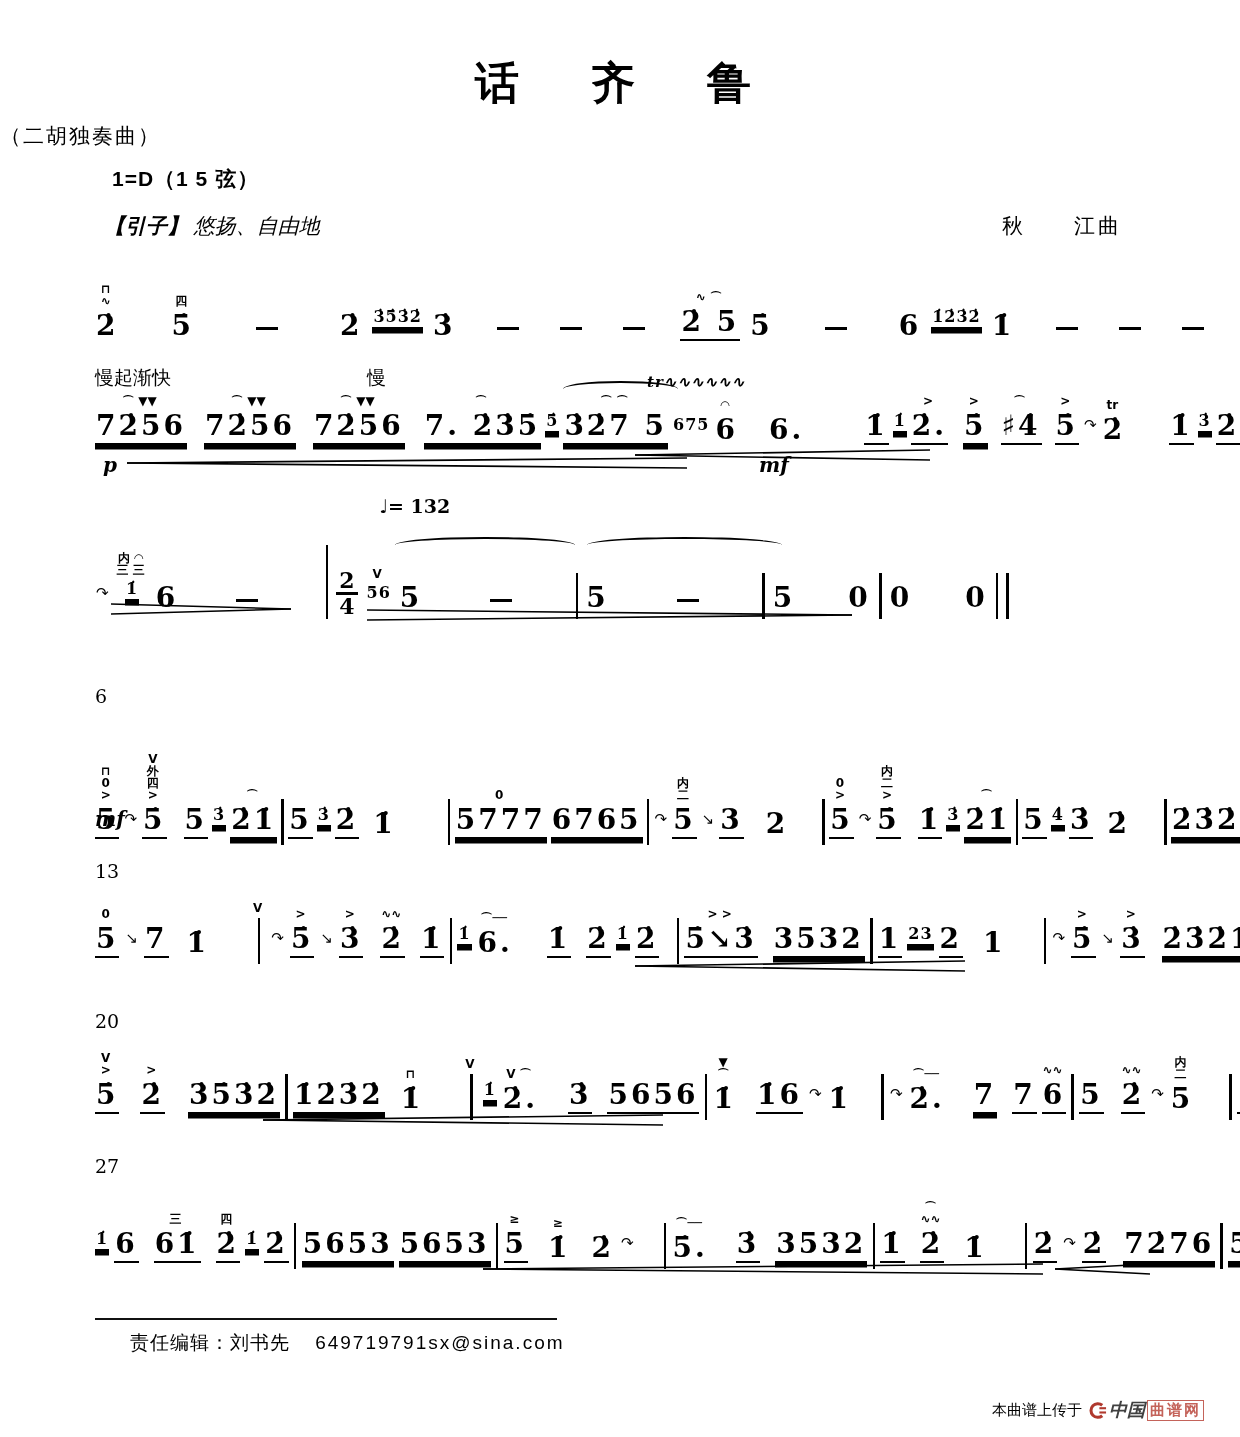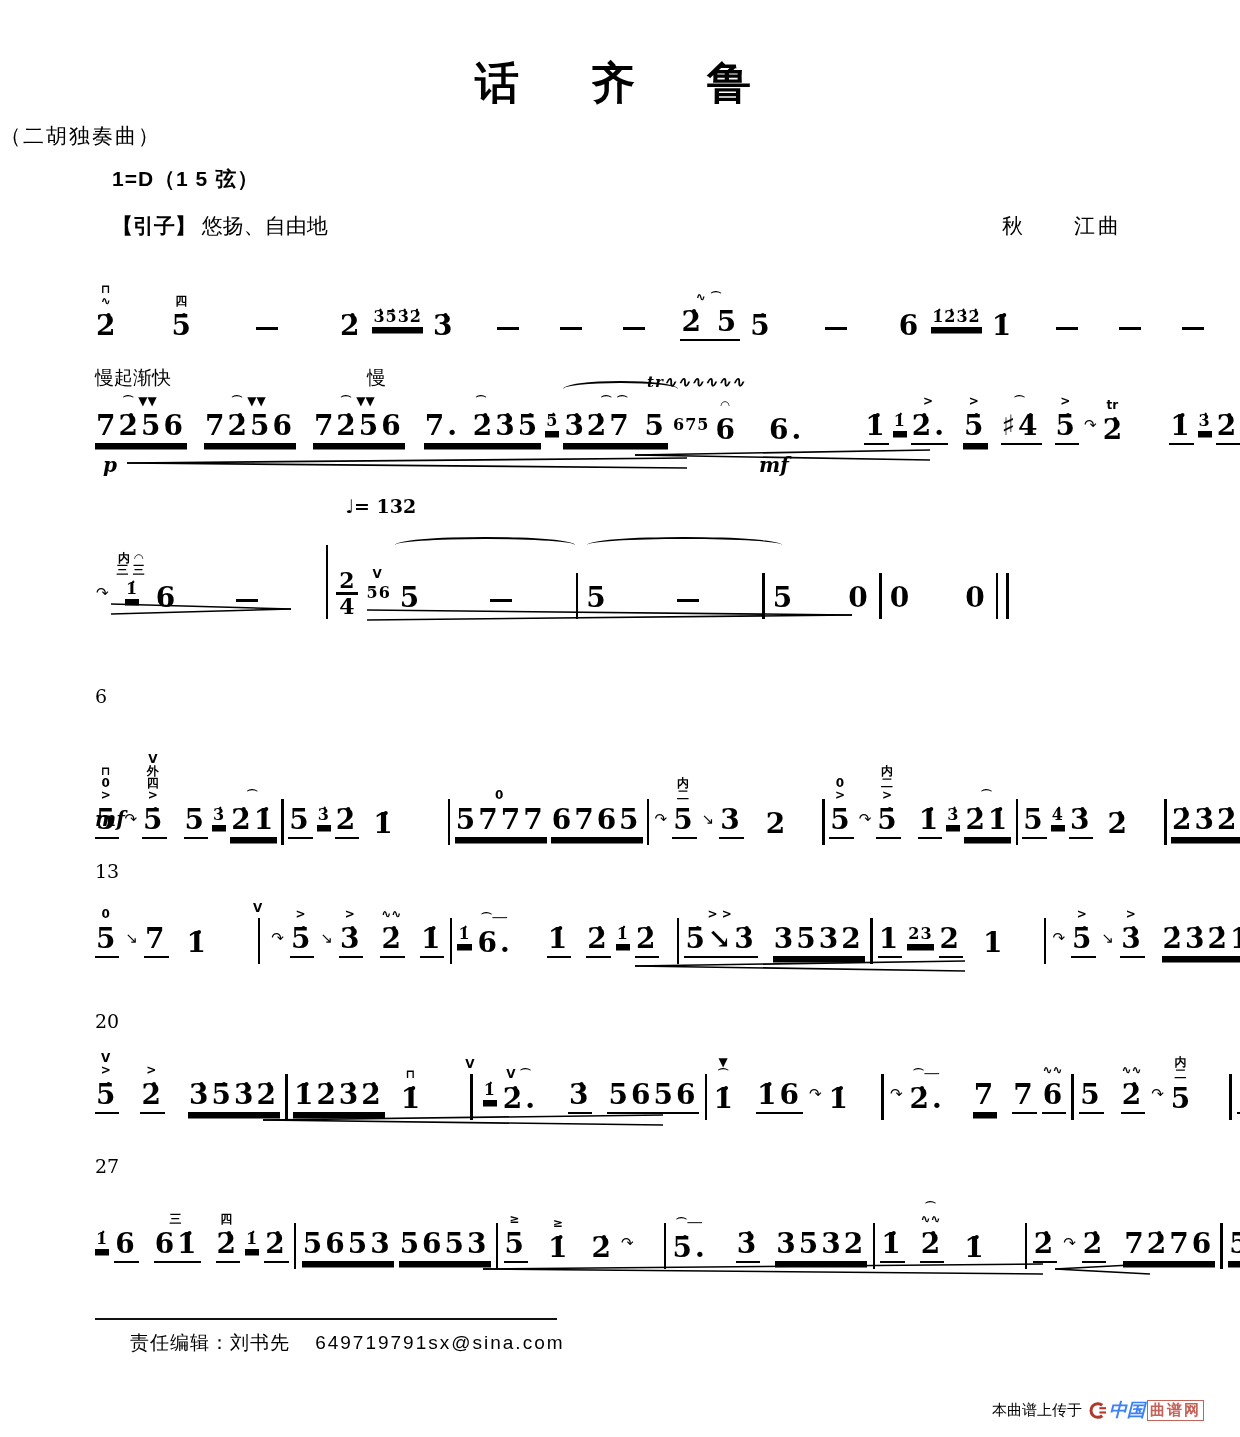--- a/index.html
+++ b/index.html
@@ -4,21 +4,21 @@
 <title>话齐鲁</title>
 <style>
   html,body{margin:0;padding:0;background:#e8e8e8;}
   .page{position:relative;width:1240px;height:1437px;margin:0 auto;background:#ffffff;color:#000;
         font-family:"Liberation Sans","DejaVu Sans",sans-serif;overflow:hidden;}
   
   .title{position:absolute;top:54px;left:0;width:100%;text-align:center;
          font-family:"DejaVu Serif","Liberation Serif",serif;font-weight:700;font-size:44px;letter-spacing:14px;}
   .subtitle{position:absolute;top:122px;left:0;width:100%;text-align:left;font-size:21px;letter-spacing:2px;}
   .keyline{position:absolute;top:165px;left:112px;font-weight:700;font-size:21px;letter-spacing:1px;}
-  .introline{position:absolute;top:212px;left:112px;font-size:21px;}
+  .introline{position:absolute;top:212px;left:104px;font-size:21px;font-style:italic;}
   .introline .tag{font-weight:700;}
   .composer{position:absolute;top:212px;left:1002px;font-size:21px;letter-spacing:3px;}
   .seconeline{position:absolute;top:637px;left:112px;font-size:21px;}
   .seconeline .tag{font-weight:700;}
   
   .system{position:absolute;}
   .notes{display:flex;align-items:flex-end;}
   .cell{display:flex;flex-direction:column;align-items:center;}
   .ca{font-family:"DejaVu Sans",sans-serif;font-size:12px;font-weight:700;line-height:12px;
       white-space:pre-line;text-align:center;margin-bottom:4px;}
@@ -31,21 +31,21 @@
   .bar{width:2.5px;height:46px;background:#000;margin-bottom:-6px;padding:0;}
   .dbar{width:8px;background:transparent;border-left:2px solid #000;border-right:3.5px solid #000;}
   .dash{width:22px;height:3.5px;background:#000;margin-bottom:11px;padding:0;}
   .sl{font-family:"DejaVu Sans",sans-serif;font-weight:400;font-size:15px;margin-bottom:5px;letter-spacing:0;}
   .ts{display:flex;flex-direction:column;align-items:center;font-size:22px;line-height:22px;
       letter-spacing:0;margin-bottom:-4px;}
   .ts span:first-child{border-bottom:3px solid #000;padding:0 3px 1px;}
   .mnum{position:absolute;top:0;left:0;font-family:"DejaVu Serif",serif;font-size:19px;}
   .ann{position:absolute;white-space:pre;}
   .lbl{font-size:19px;}
-  .tempo{font-family:"DejaVu Serif",serif;font-weight:700;font-size:19px;}
+  .tempo{font-family:"DejaVu Serif",serif;font-weight:700;font-size:19px;margin-left:34px;}
   .dyn{font-family:"DejaVu Serif",serif;font-style:italic;font-weight:700;font-size:20px;}
   .tr{font-family:"DejaVu Serif",serif;font-style:italic;font-weight:700;font-size:15px;letter-spacing:1px;}
   .arc{border-top:2.2px solid #000;border-radius:100% 100% 0 0;height:14px;}
   svg.ann{overflow:visible;}
   svg.ann line{stroke:#000;stroke-width:1.6;}
   
   .foot-rule{position:absolute;top:1318px;left:95px;width:462px;height:2px;background:#111;}
   .footline{position:absolute;top:1330px;left:130px;font-size:19px;letter-spacing:1px;}
   .footline .email{letter-spacing:2px;}
   .credit{position:absolute;top:1398px;right:36px;display:flex;align-items:center;gap:6px;font-size:15px;}
@@ -838,18 +838,18 @@
   </div>
 
   <div class="credit">
     <span>本曲谱上传于</span>
     <span class="brand">
       <svg width="19" height="19" viewBox="0 0 20 20">
         <path d="M15 4.5 A7.2 7.2 0 1 0 15 15.5" fill="none" stroke="#b0392e" stroke-width="3.2"></path>
         <rect x="12" y="6.5" width="7" height="2.2" fill="#b0392e"></rect>
         <rect x="12" y="11" width="7" height="2.2" fill="#b0392e"></rect>
       </svg>
-      <span class="brand-cn" style="color:#3b82f6">中国</span>
+      <span class="brand-cn" style="color:#404040">中国</span>
       <span class="brand-rest" style="color:#c4635a">曲谱网</span>
     </span>
   </div>
 
 </div>
 
 </body></html>

